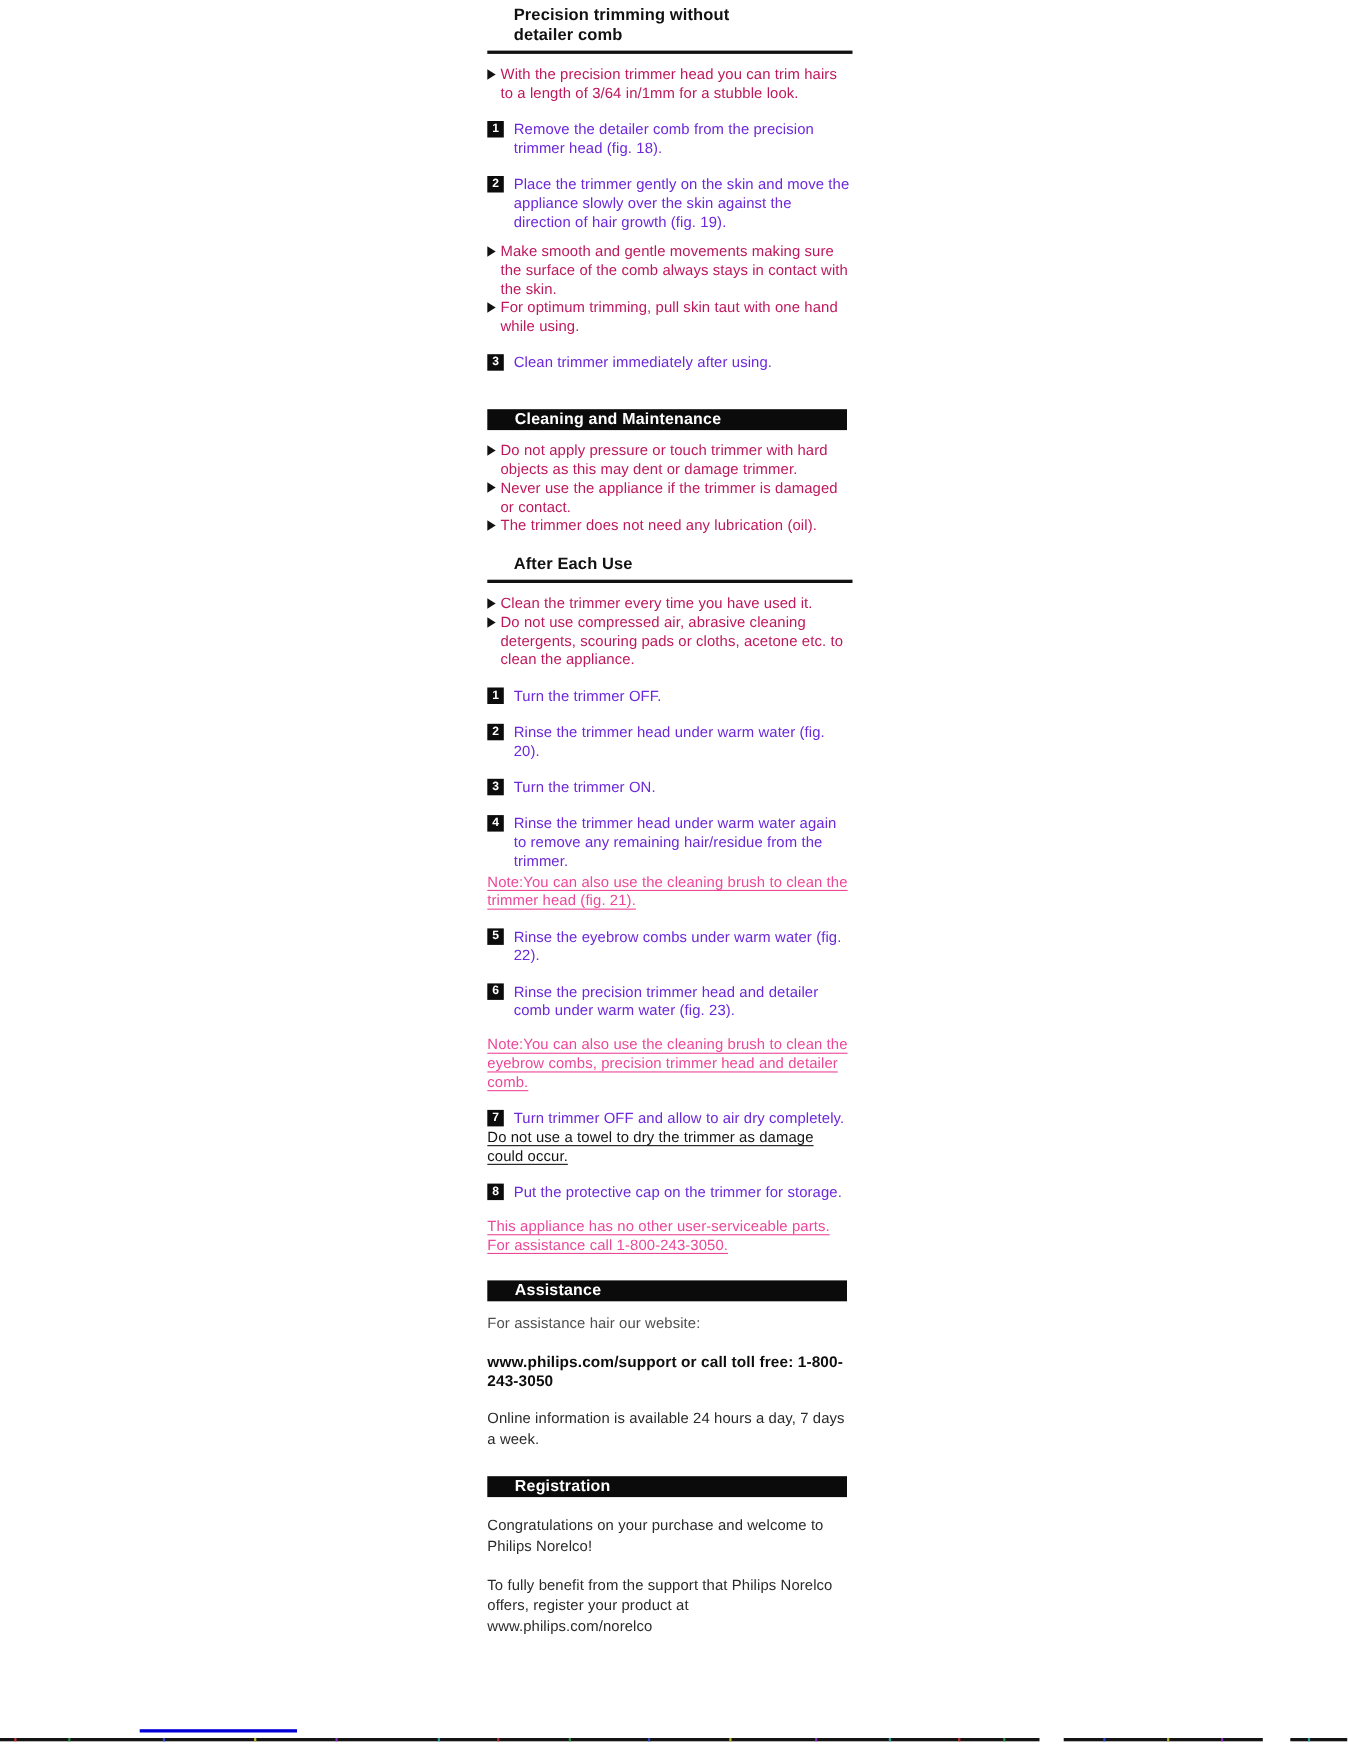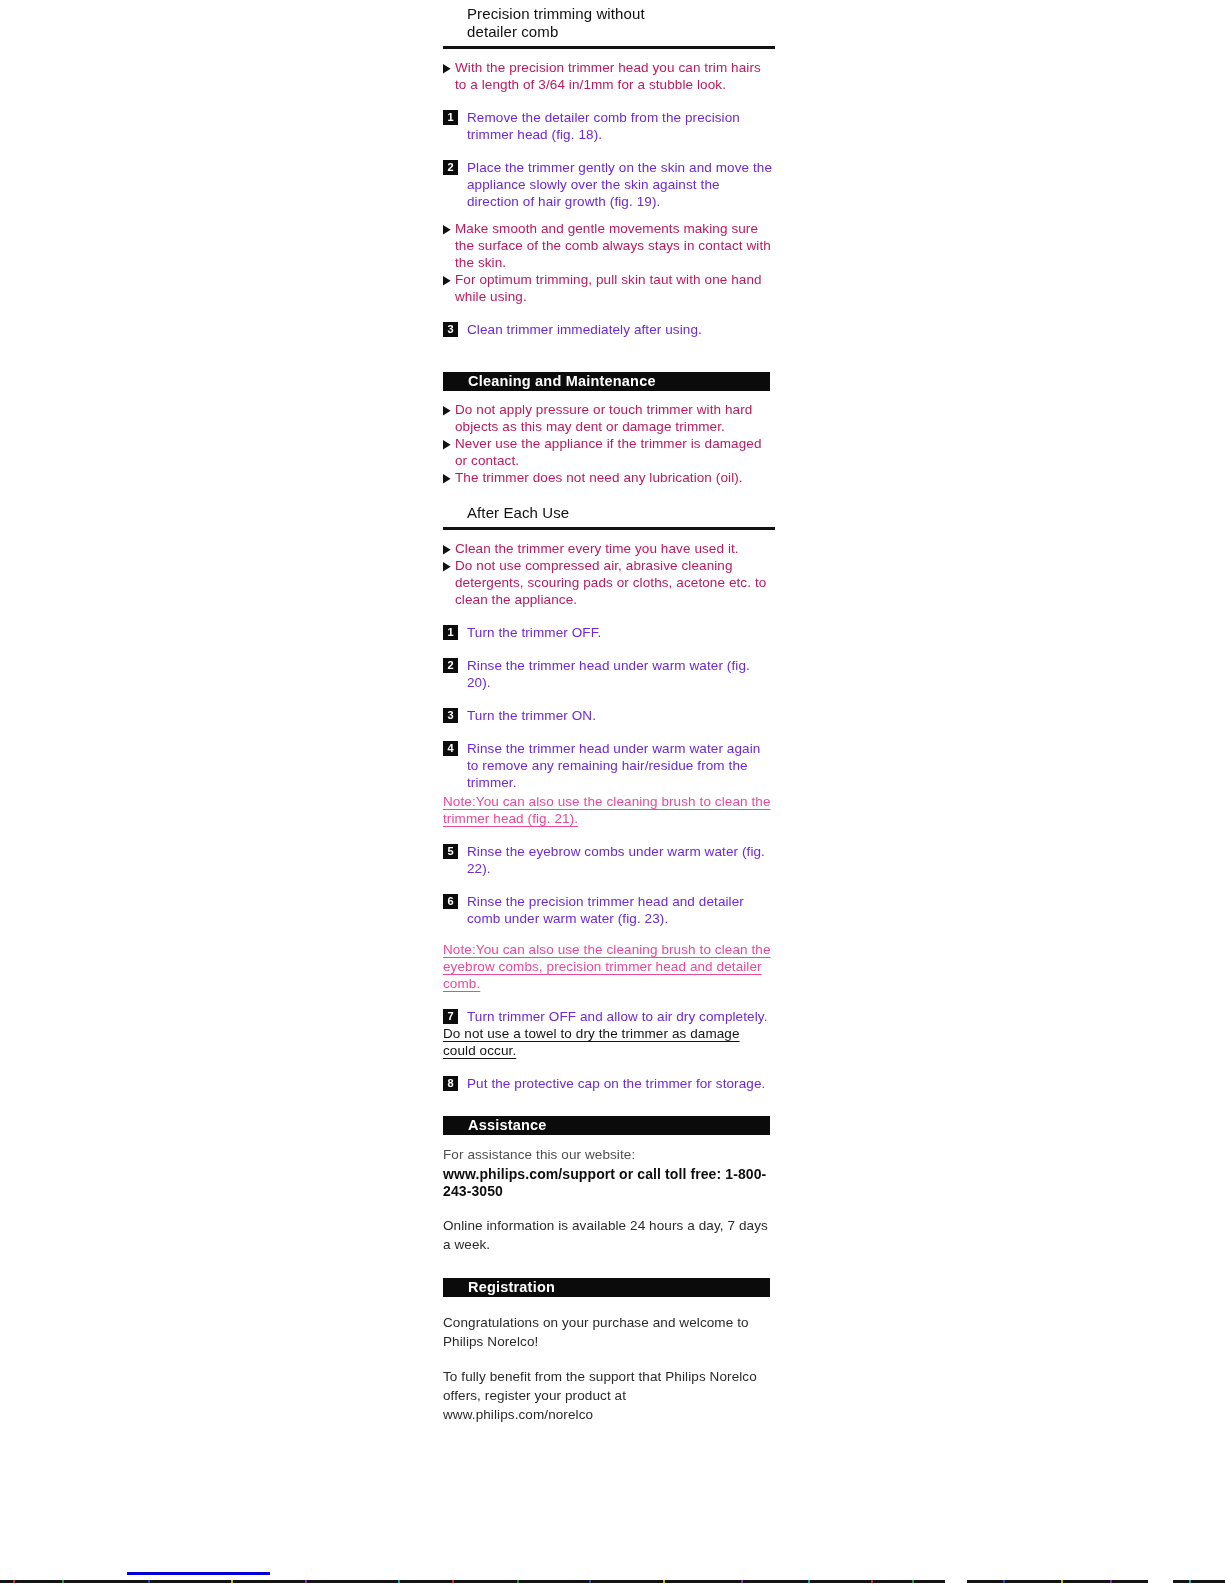--- a/index.html
+++ b/index.html
@@ -10,21 +10,21 @@
     position: absolute;
     left: 443px; top: 5px;
     width: 332px;
     font-size: 13.5px;
     line-height: 17px;
     letter-spacing: 0.1px;
   }
 
   .section-head { margin-top: 0; }
   .heading {
-    font-weight: normal;
+    font-weight: bold;
     font-size: 15px;
     line-height: 18px;
     margin-left: 24px;
     white-space: pre-line;
     color: #111;
   }
   .subheading-wrap { margin-top: 18px; }
   .head-rule {
     margin-top: 5px;
     height: 3px;
@@ -85,21 +85,21 @@
   .warning {
     margin-top: 0;
     font-weight: normal;
     color: #141414;
     text-decoration: underline;
     text-underline-offset: 3px;
   }
 
   .para { margin-top: 16px; line-height: 19px; color: #2a2a2a; }
   .para-light { margin-top: 10px; line-height: 19px; color: #4f4f4f; }
-  .para-bold { margin-top: 2px; line-height: 17px; font-weight: bold; color: #0e0e0e; font-size: 14px; }
+  .para-bold { margin-top: 18px; line-height: 17px; font-weight: bold; color: #0e0e0e; font-size: 14px; }
 
   
   .blue-line {
     position: absolute;
     left: 127px; top: 1572px;
     width: 143px; height: 3px;
   }
   .noise-strip { position: absolute; left: 0; top: 1579px; width: 1225px; height: 5px; }
   .noise-seg { position: absolute; top: 1px; height: 3px; background: #141414; }
   .noise-speck { position: absolute; width: 2px; height: 3px; top: 1px; }
@@ -198,22 +198,23 @@
     <div class="note">Note:You can also use the cleaning brush to clean the eyebrow combs, precision trimmer head and detailer comb.</div>
     <div class="step-item">
       <span class="step-badge">7</span>
       <span class="step-text">Turn trimmer OFF and allow to air dry completely.</span>
     </div>
     <div class="warning">Do not use a towel to dry the trimmer as damage could occur.</div>
     <div class="step-item">
       <span class="step-badge">8</span>
       <span class="step-text">Put the protective cap on the trimmer for storage.</span>
     </div>
+    <div class="note">This appliance has no other user-serviceable parts. For assistance call 1-800-243-3050.</div>
     <div class="bar-header assistance">Assistance</div>
-    <div class="para-light">For assistance this our website:</div>
+    <div class="para-light">For assistance hair our website:</div>
     <div class="para-bold">www.philips.com/support or call toll free: 1-800-243-3050</div>
     <div class="para">Online information is available 24 hours a day, 7 days a week.</div>
     <div class="bar-header registration">Registration</div>
     <div class="para">Congratulations on your purchase and welcome to Philips Norelco!</div>
     <div class="para">To fully benefit from the support that Philips Norelco offers, register your product at www.philips.com/norelco</div>
   </main>
 
 <div class="blue-line" style="background: rgb(0, 0, 214);"></div>
 <div class="noise-strip">
     <div class="noise-seg" style="left: 0px; width: 945px; background: rgb(20, 20, 20);"></div>

